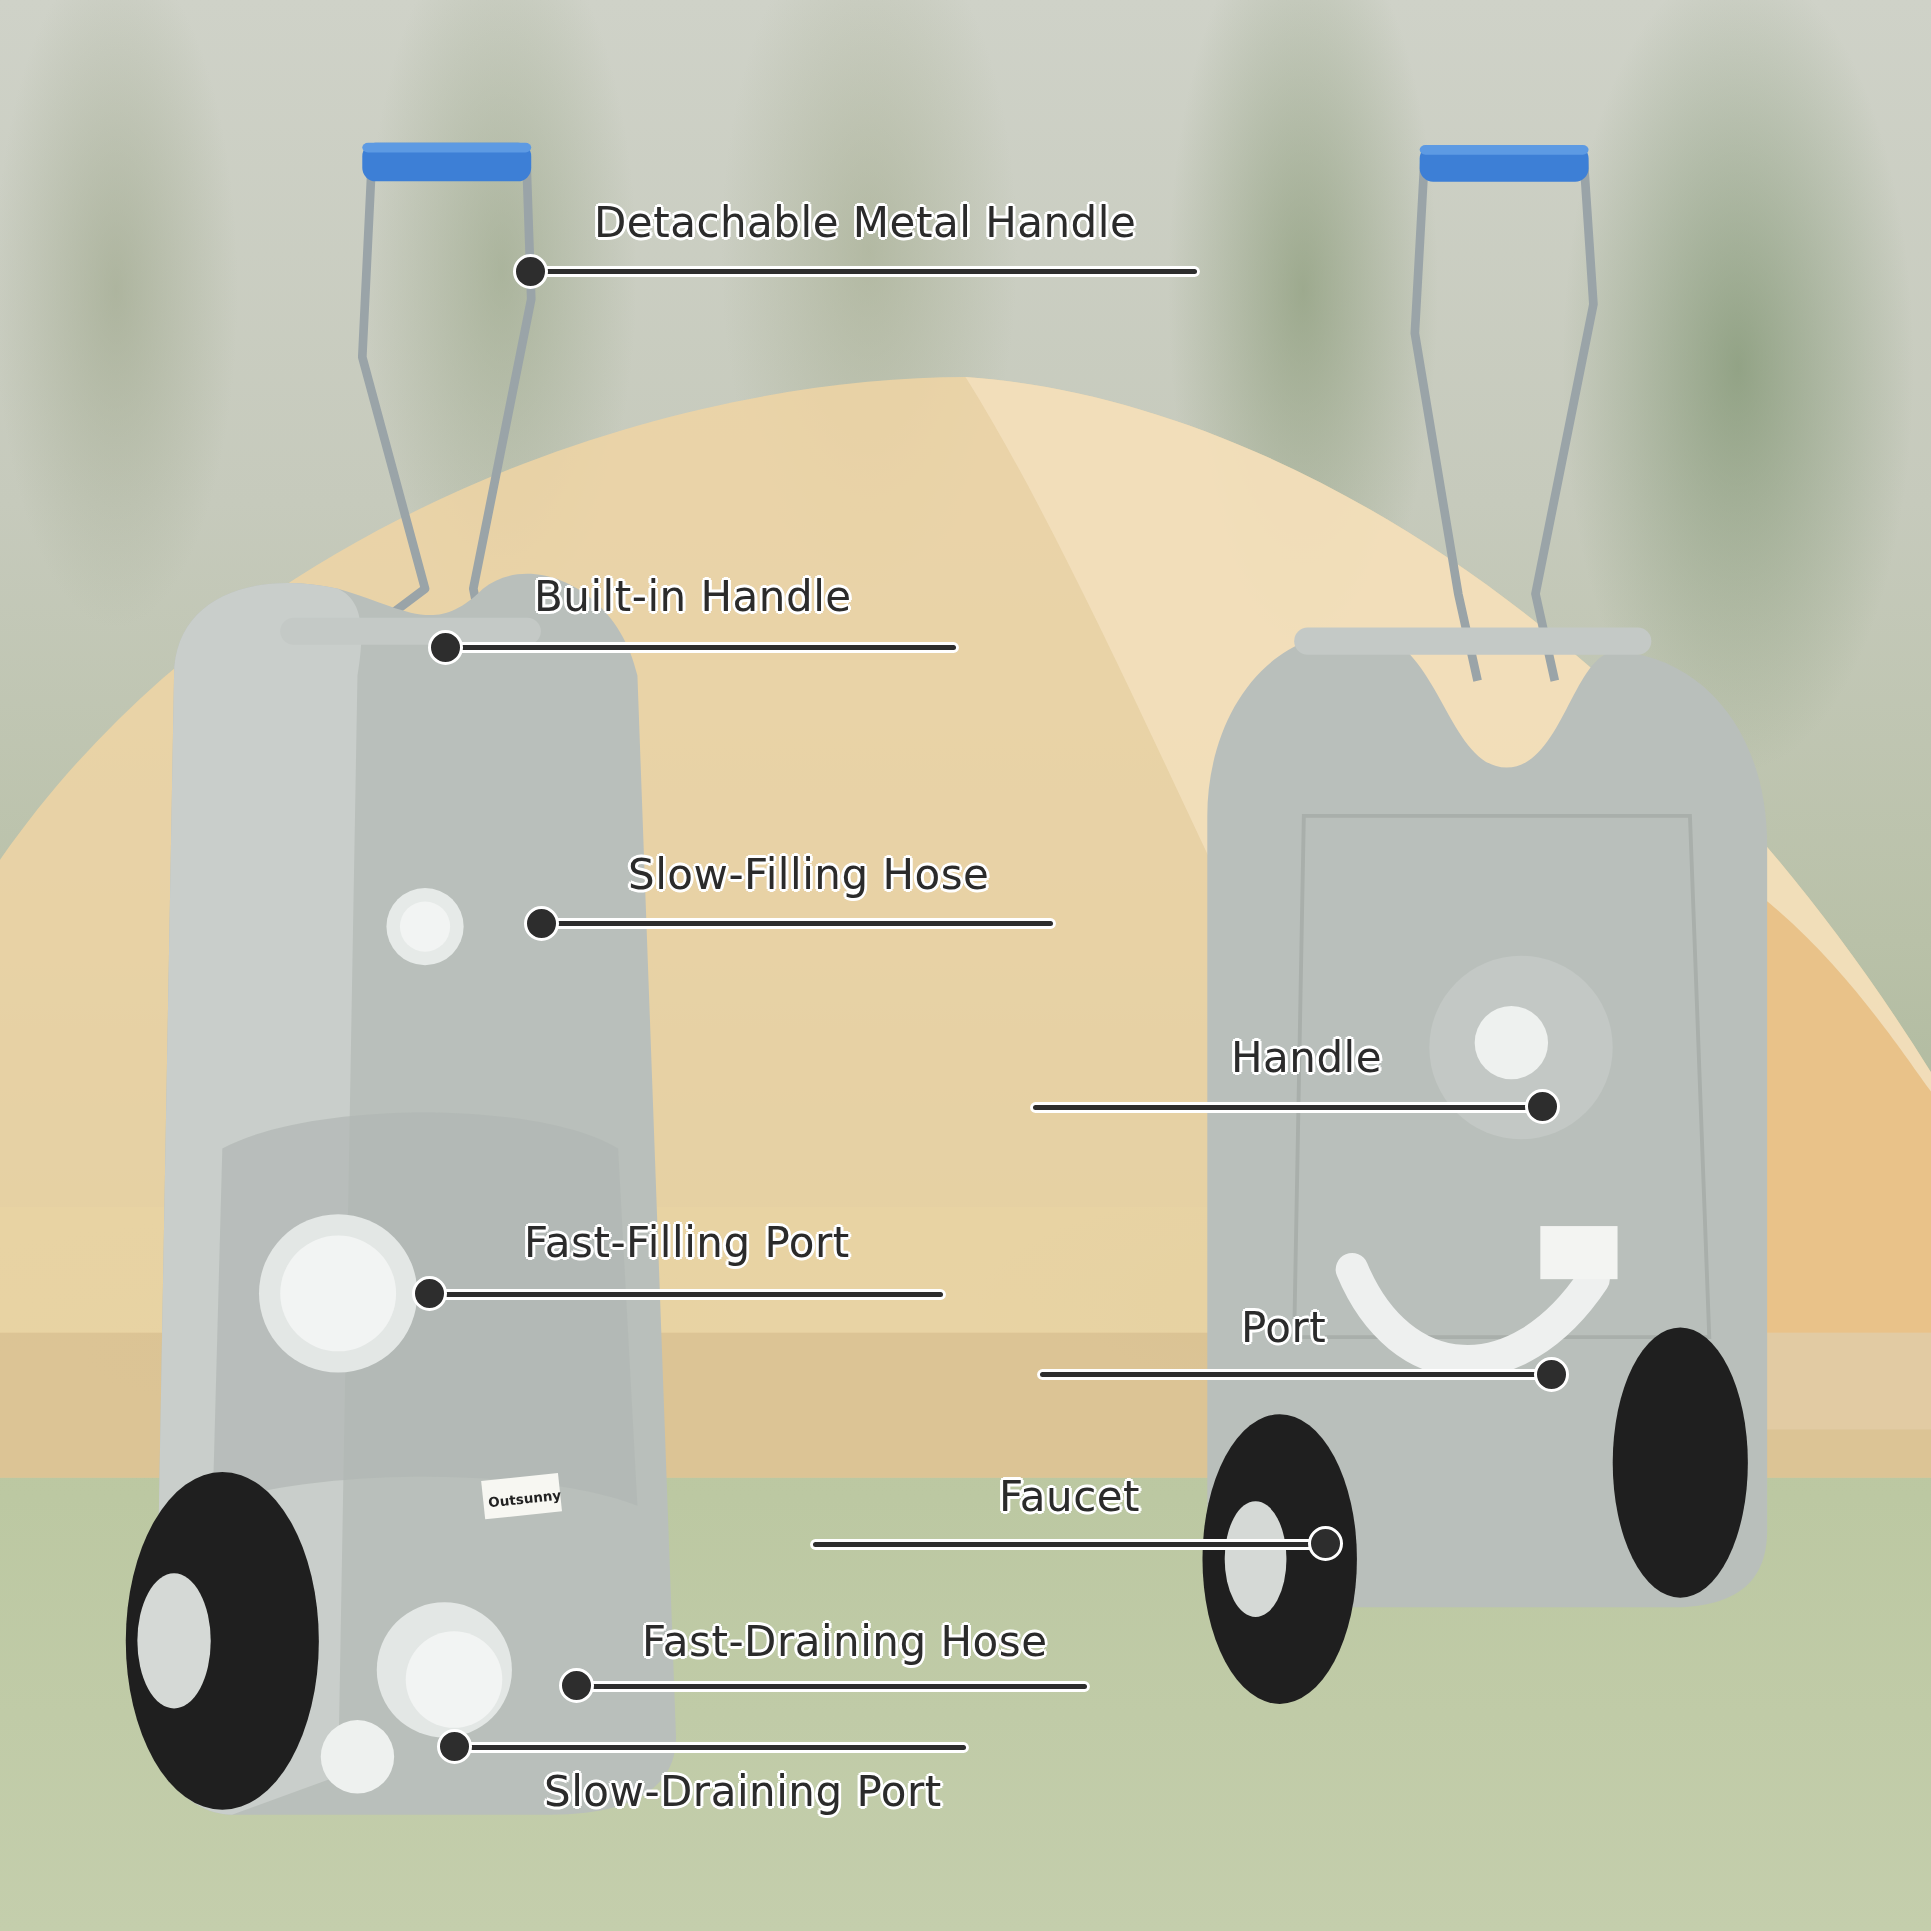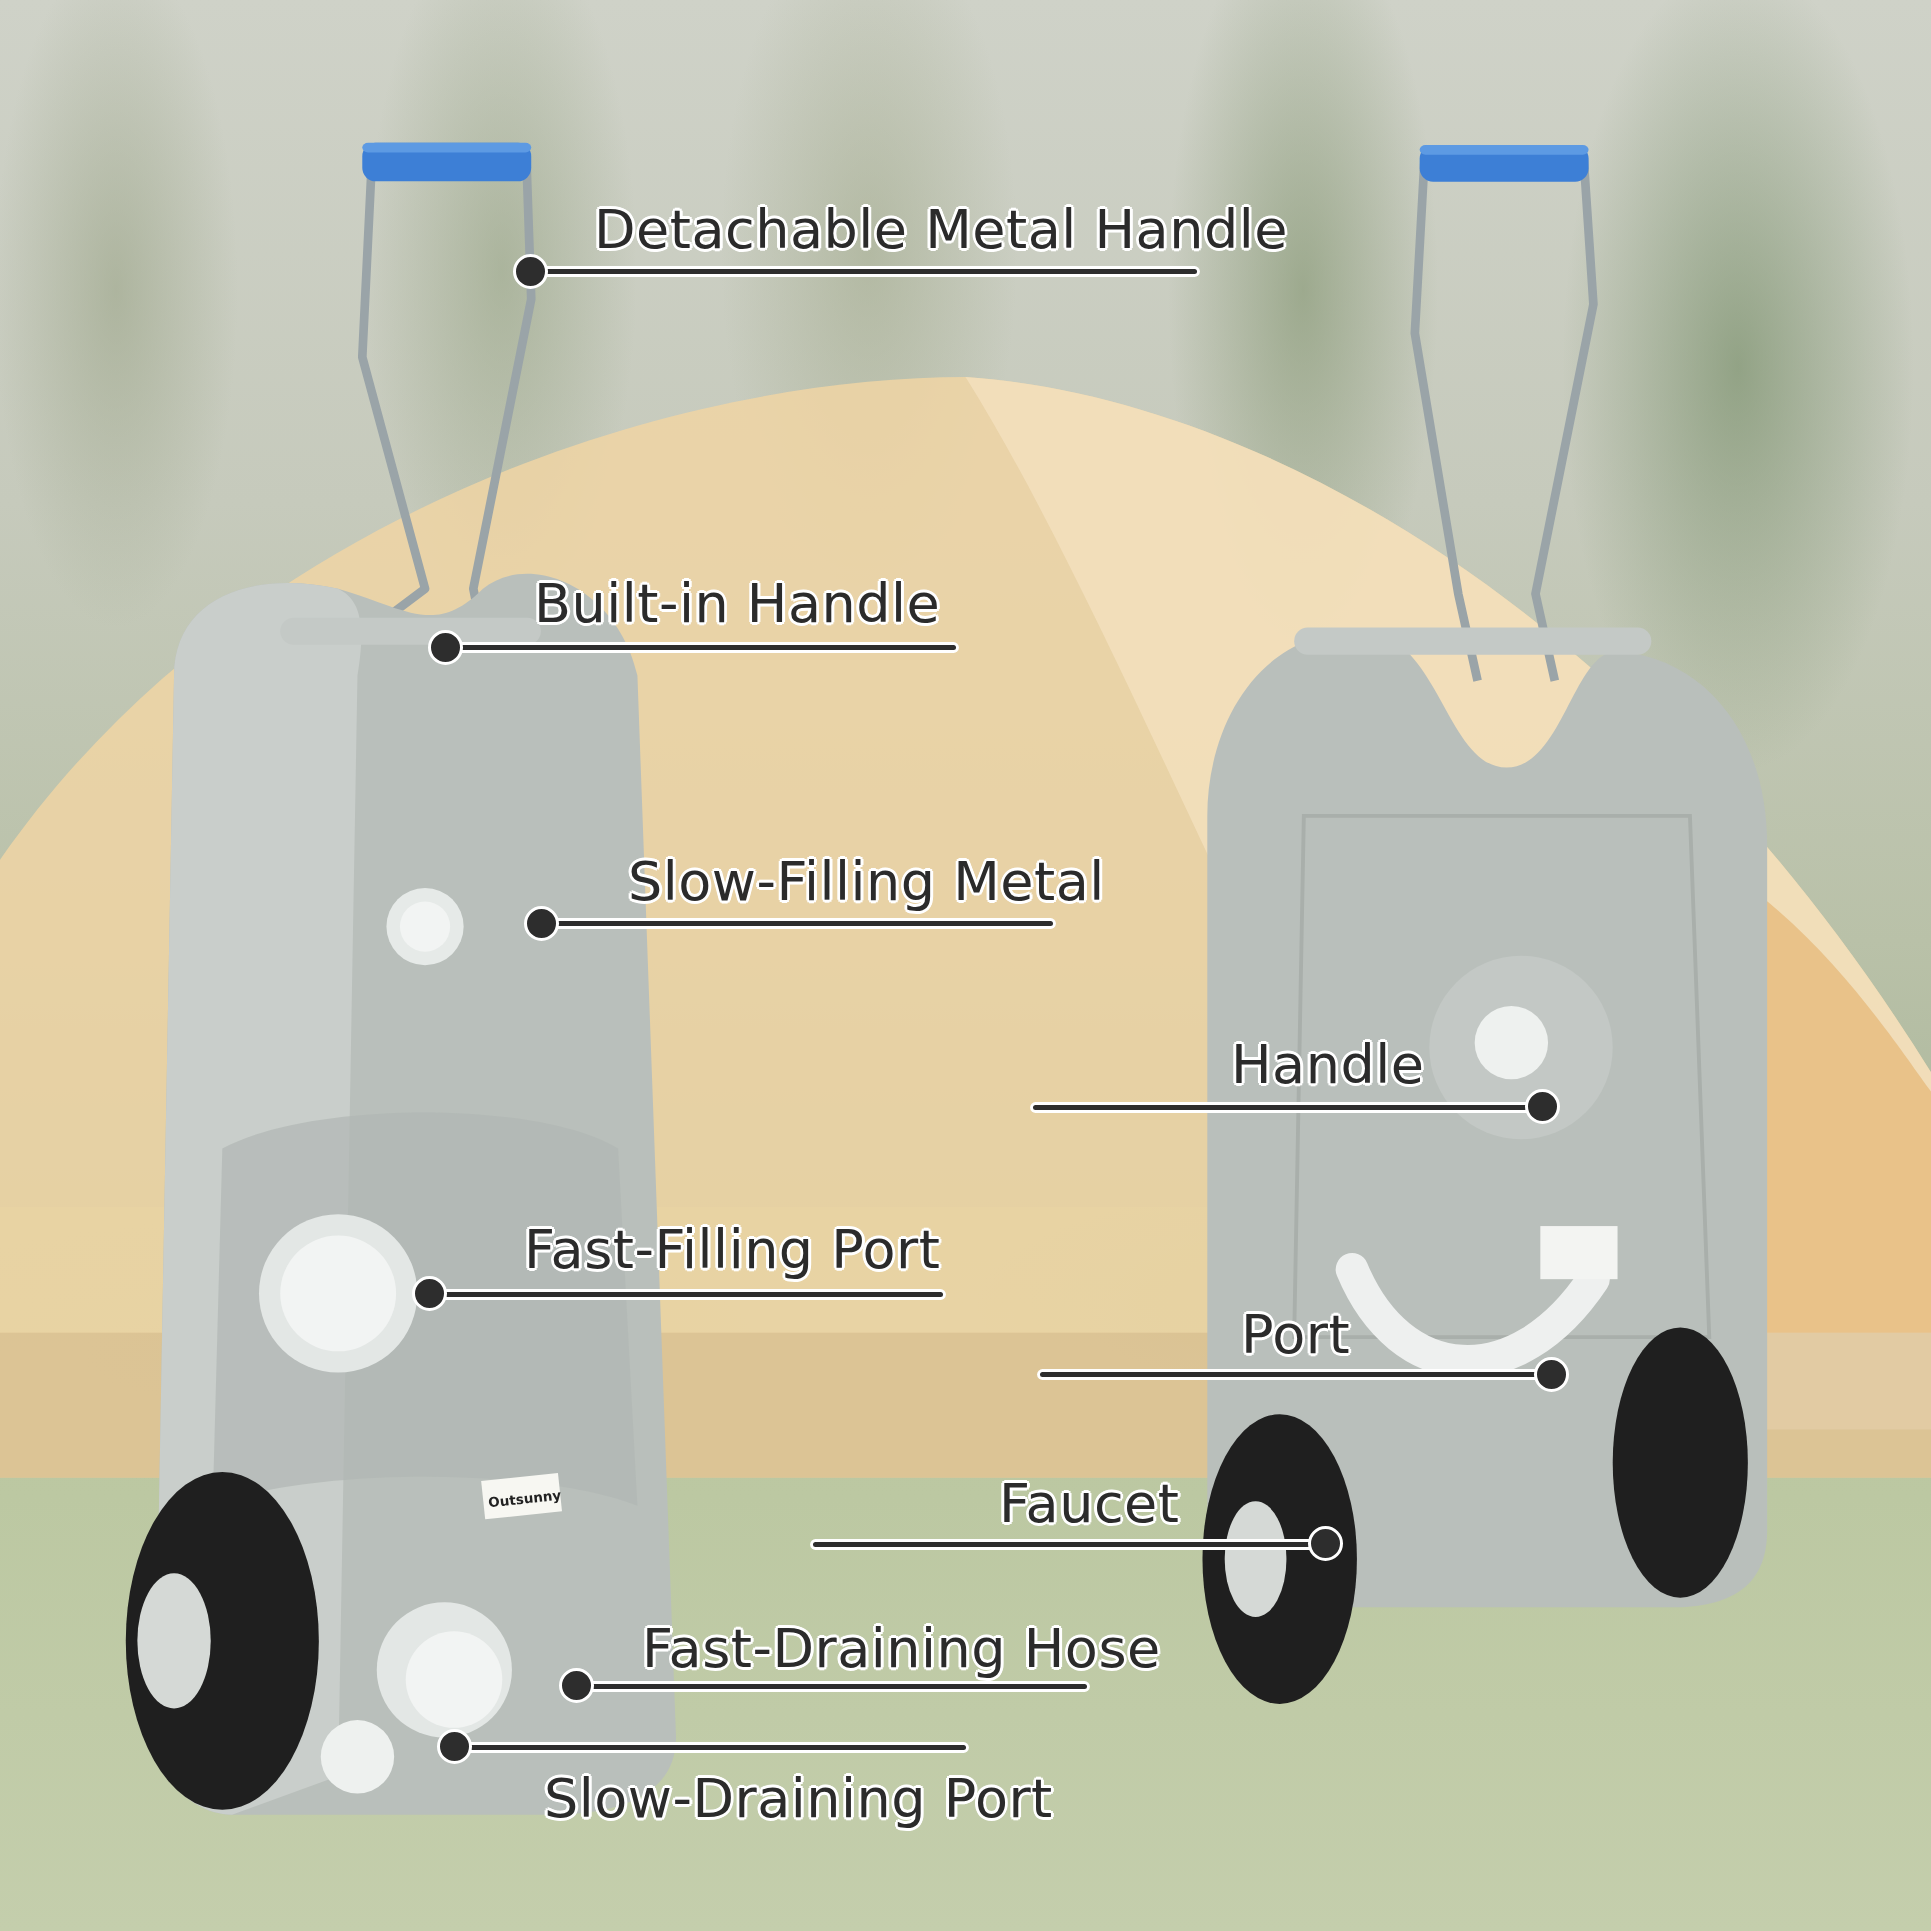--- a/index.html
+++ b/index.html
@@ -15,21 +15,21 @@
       linear-gradient(180deg,#cfd2c8 0%,#c6cabc 40%,#b9c1a8 75%,#aab69a 100%); }
   .bg-grass { position:absolute; left:0; top:1207px; width:1931px; height:724px;
     background:
       radial-gradient(ellipse 676px 193px at 290px 145px, rgba(180,195,140,0.6), transparent 70%),
       radial-gradient(ellipse 676px 193px at 1448px 97px, rgba(170,190,120,0.6), transparent 70%),
       linear-gradient(180deg,#b8c59c 0%,#bcc8a2 40%,#c4ceac 100%); }
   .tent { position:absolute; left:0; top:319px; width:1931px; height:1207px; }
   .tank { position:absolute; }
   .callout { position:absolute; }
   .label { position:absolute; white-space:nowrap; font-family:"DejaVu Sans", sans-serif;
-    font-size:54px; color:#2b2b2b; letter-spacing:0.5px;
+    font-size:42px; color:#2b2b2b; letter-spacing:0.5px;
     text-shadow: 2.9px 0 0 #fff, -2.9px 0 0 #fff, 0 2.9px 0 #fff, 0 -2.9px 0 #fff,
                  1.9px 1.9px 0 #fff, -1.9px -1.9px 0 #fff, 1.9px -1.9px 0 #fff, -1.9px 1.9px 0 #fff; text-align: right; }
   .line { position:absolute; height:4.8px; background:#2d2d2d; border-radius:2.9px;
     box-shadow: 0 0 0 2.9px #ffffff; }
   .dot { position:absolute; width:29px; height:29px; border-radius:50%; background:#2d2d2d;
     border:3.9px solid #ffffff; box-sizing:content-box; }
 </style>
 </head>
 <body>
 
@@ -99,21 +99,21 @@
     <div class="dot" style="left:513px;top:254px"></div>
   </div>
 
   <div class="callout">
     <span class="label" style="left:534px;top:572px">Built-in Handle</span>
     <div class="line" style="left:446px;top:645px;width:510px"></div>
     <div class="dot" style="left:428px;top:630px"></div>
   </div>
 
   <div class="callout">
-    <span class="label" style="left:628px;top:850px">Slow-Filling Metal</span>
+    <span class="label" style="left:628px;top:850px">Slow-Filling Hose</span>
     <div class="line" style="left:543px;top:921px;width:510px"></div>
     <div class="dot" style="left:524px;top:906px"></div>
   </div>
 
   <div class="callout">
     <span class="label" style="left:524px;top:1218px">Fast-Filling Port</span>
     <div class="line" style="left:431px;top:1292px;width:512px"></div>
     <div class="dot" style="left:412px;top:1276px"></div>
   </div>
 

